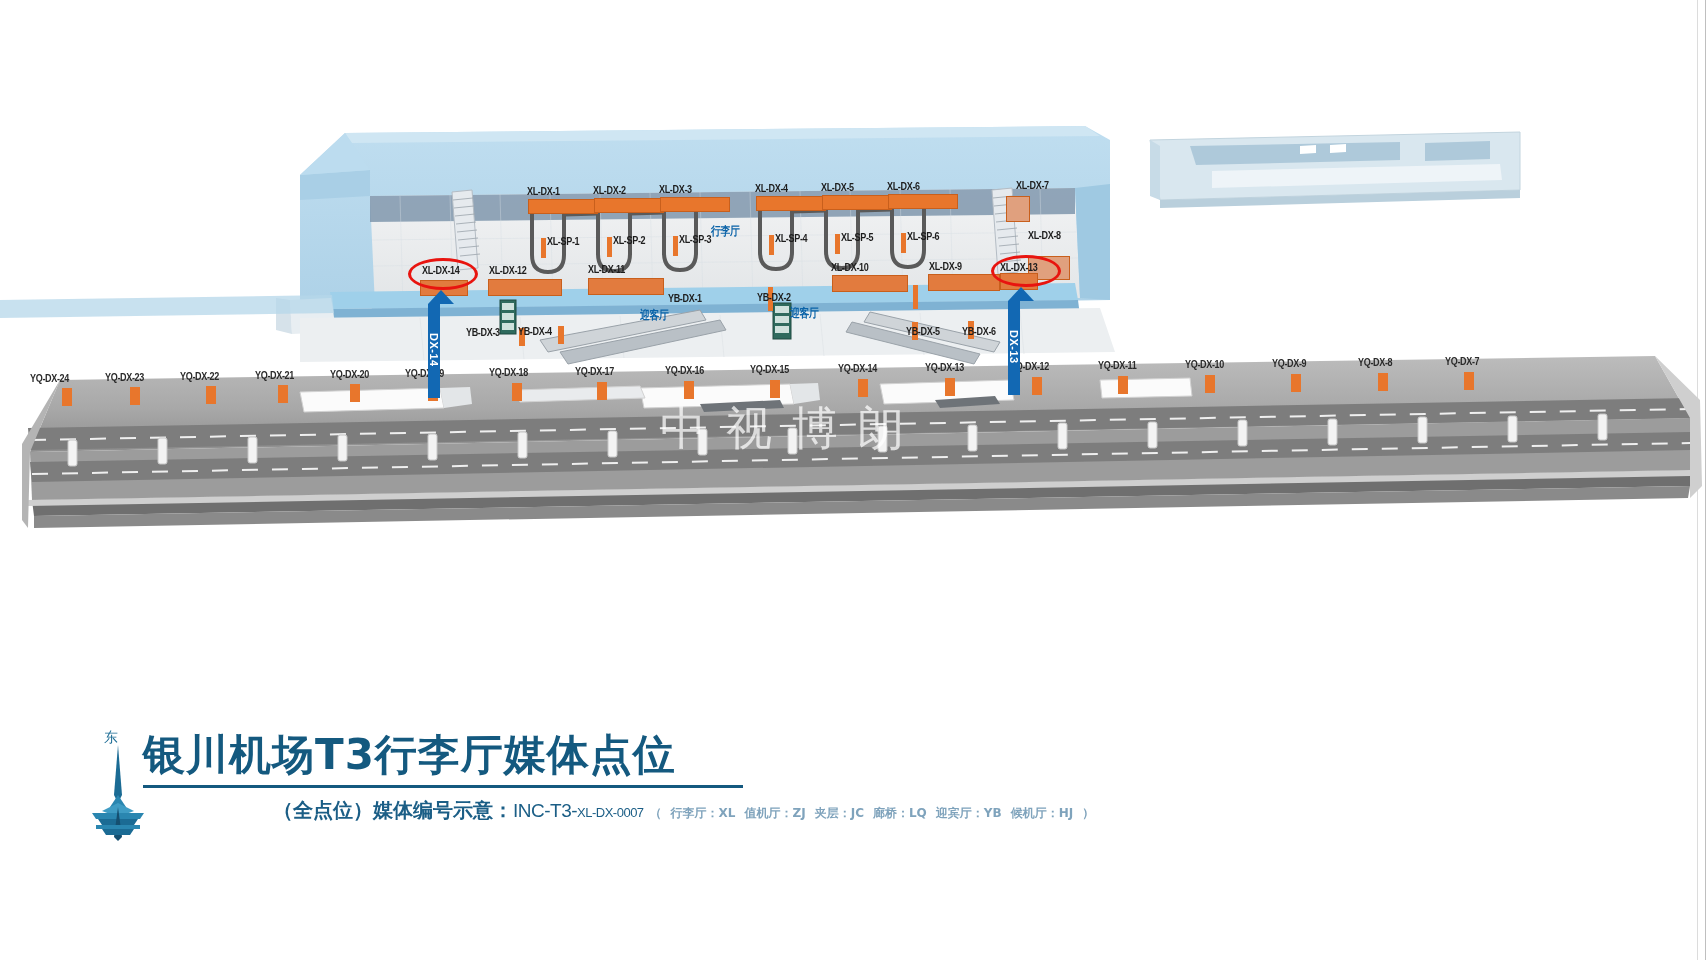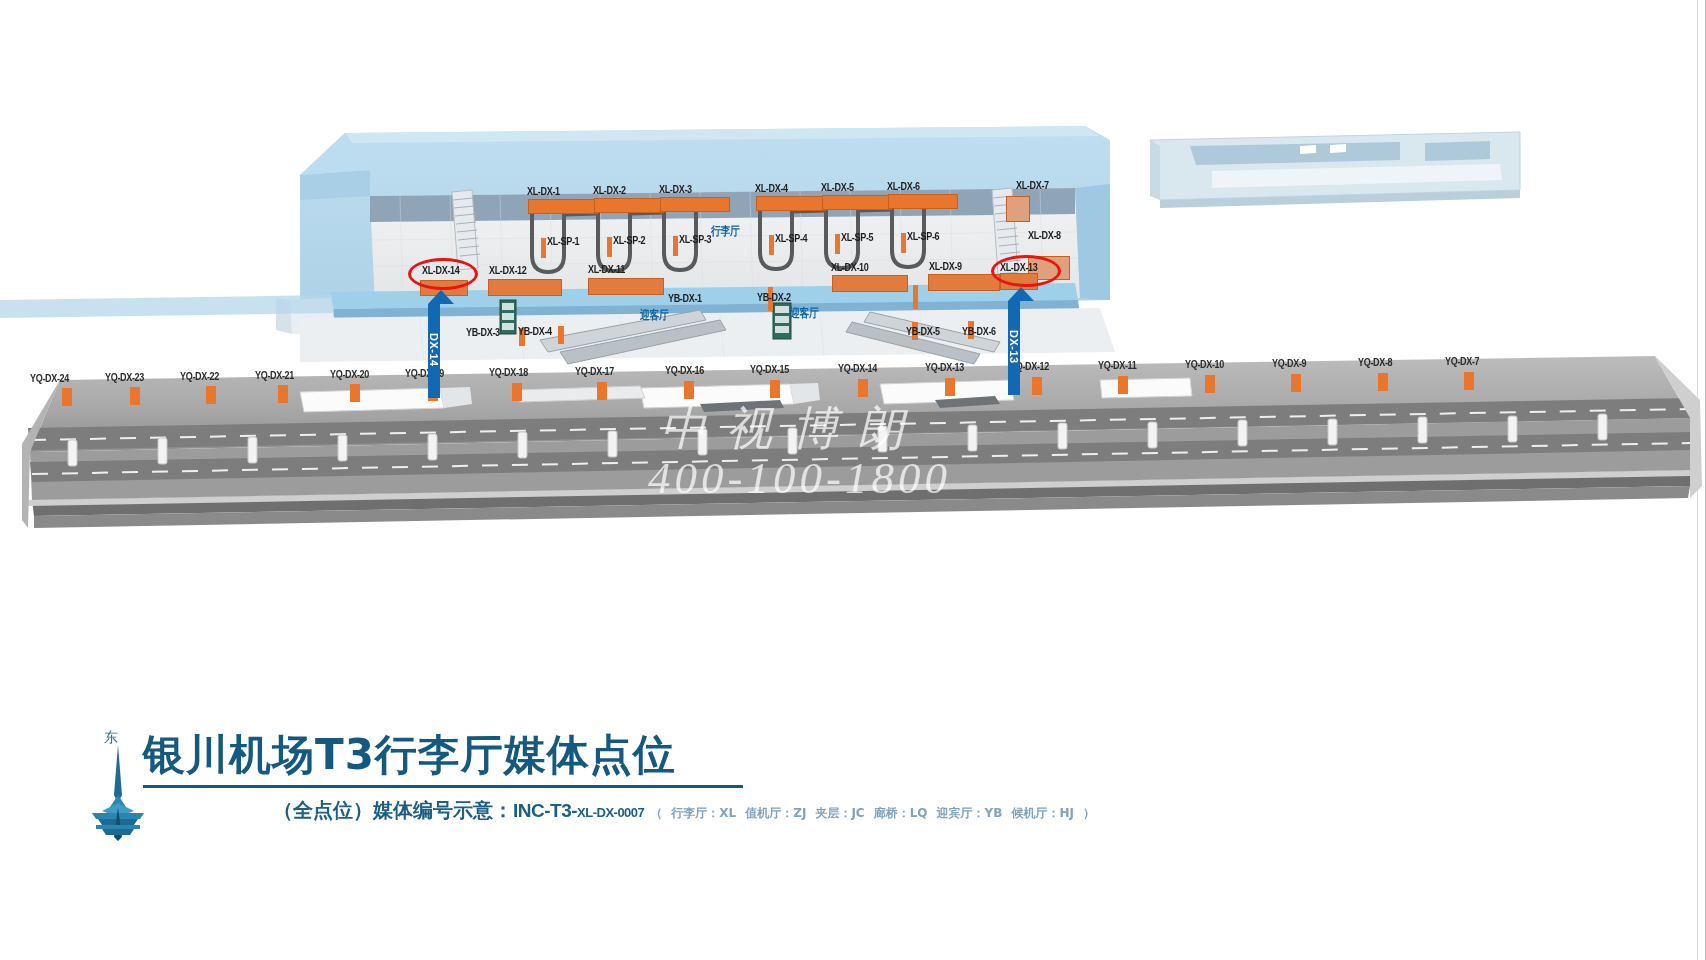--- a/index.html
+++ b/index.html
@@ -40,38 +40,38 @@
                  writing-mode:vertical-rl;text-orientation:mixed;
                  height:100%;display:flex;align-items:center;justify-content:center;
                  letter-spacing:0.5px;}
 
   
   .ellipse{position:absolute;border:3px solid #e8140f;border-radius:50%;
            background:transparent;}
 
   
   .wm{position:absolute;color:rgba(255,255,255,.72);font-weight:normal;
-      pointer-events:none;white-space:nowrap;font-style:italic;}
+      pointer-events:none;white-space:nowrap;}
   .wm1{left:660px;top:398px;font-size:46px;letter-spacing:20px;
        font-family:"DejaVu Sans",sans-serif;}
   .wm2{left:648px;top:452px;font-size:45px;letter-spacing:4px;
        font-family:"Liberation Serif",serif;}
 
   
   .titleblock{position:absolute;left:88px;top:715px;width:1300px;}
   .compass{position:absolute;left:0px;top:18px;width:60px;height:110px;}
   .compass .e{position:absolute;left:16px;top:-4px;font-size:14px;color:#1b6b94;
               font-family:"DejaVu Sans",sans-serif;}
   .title-main{position:absolute;left:55px;top:12px;font-size:42px;font-weight:bold;
               color:#14597f;letter-spacing:1px;white-space:nowrap;
               font-family:"DejaVu Sans","Liberation Sans",sans-serif;}
   .title-rule{position:absolute;left:55px;top:70px;width:600px;height:3px;background:#14597f;}
   .subtitle{position:absolute;left:185px;top:82px;white-space:nowrap;color:#1b5e86;}
   .sub-a{font-size:20px;font-weight:bold;font-family:"DejaVu Sans",sans-serif;}
-  .sub-code{font-size:19px;font-weight:bold;letter-spacing:-0.5px;
+  .sub-code{font-size:19px;font-weight:normal;letter-spacing:-0.5px;
             font-family:"Liberation Sans",sans-serif;}
   .sub-code small{font-size:13px;}
   .sub-legend{font-size:12px;color:#7fa3bc;font-weight:bold;margin-left:6px;
               font-family:"DejaVu Sans",sans-serif;}
   .sub-legend span{margin-right:9px;}
 </style>
 </head>
 <body>
 
 <div class="edge-right"></div>
@@ -384,21 +384,20 @@
   <div class="callout" style="left:428px;top:290px;height:94px;">
     <div class="tip"></div>
     <div class="body" style="height:80px;">DX-14</div>
   </div>
   <div class="callout" style="left:1008px;top:287px;height:94px;">
     <div class="tip"></div>
     <div class="body" style="height:80px;">DX-13</div>
   </div>
 
   <div class="wm wm1">中视博朗</div>
-  <div class="wm wm2">400-100-1800</div>
 
 </div>
 
 <div class="titleblock">
 
   <div class="compass">
     <span class="e">东</span>
     <svg width="60" height="110" viewBox="0 0 60 110">
       <polygon points="30,12 34,62 30,70 26,62" fill="#1b6b94"></polygon>
       <polygon points="30,62 38,74 30,104 22,74" fill="#2a86b0"></polygon>

